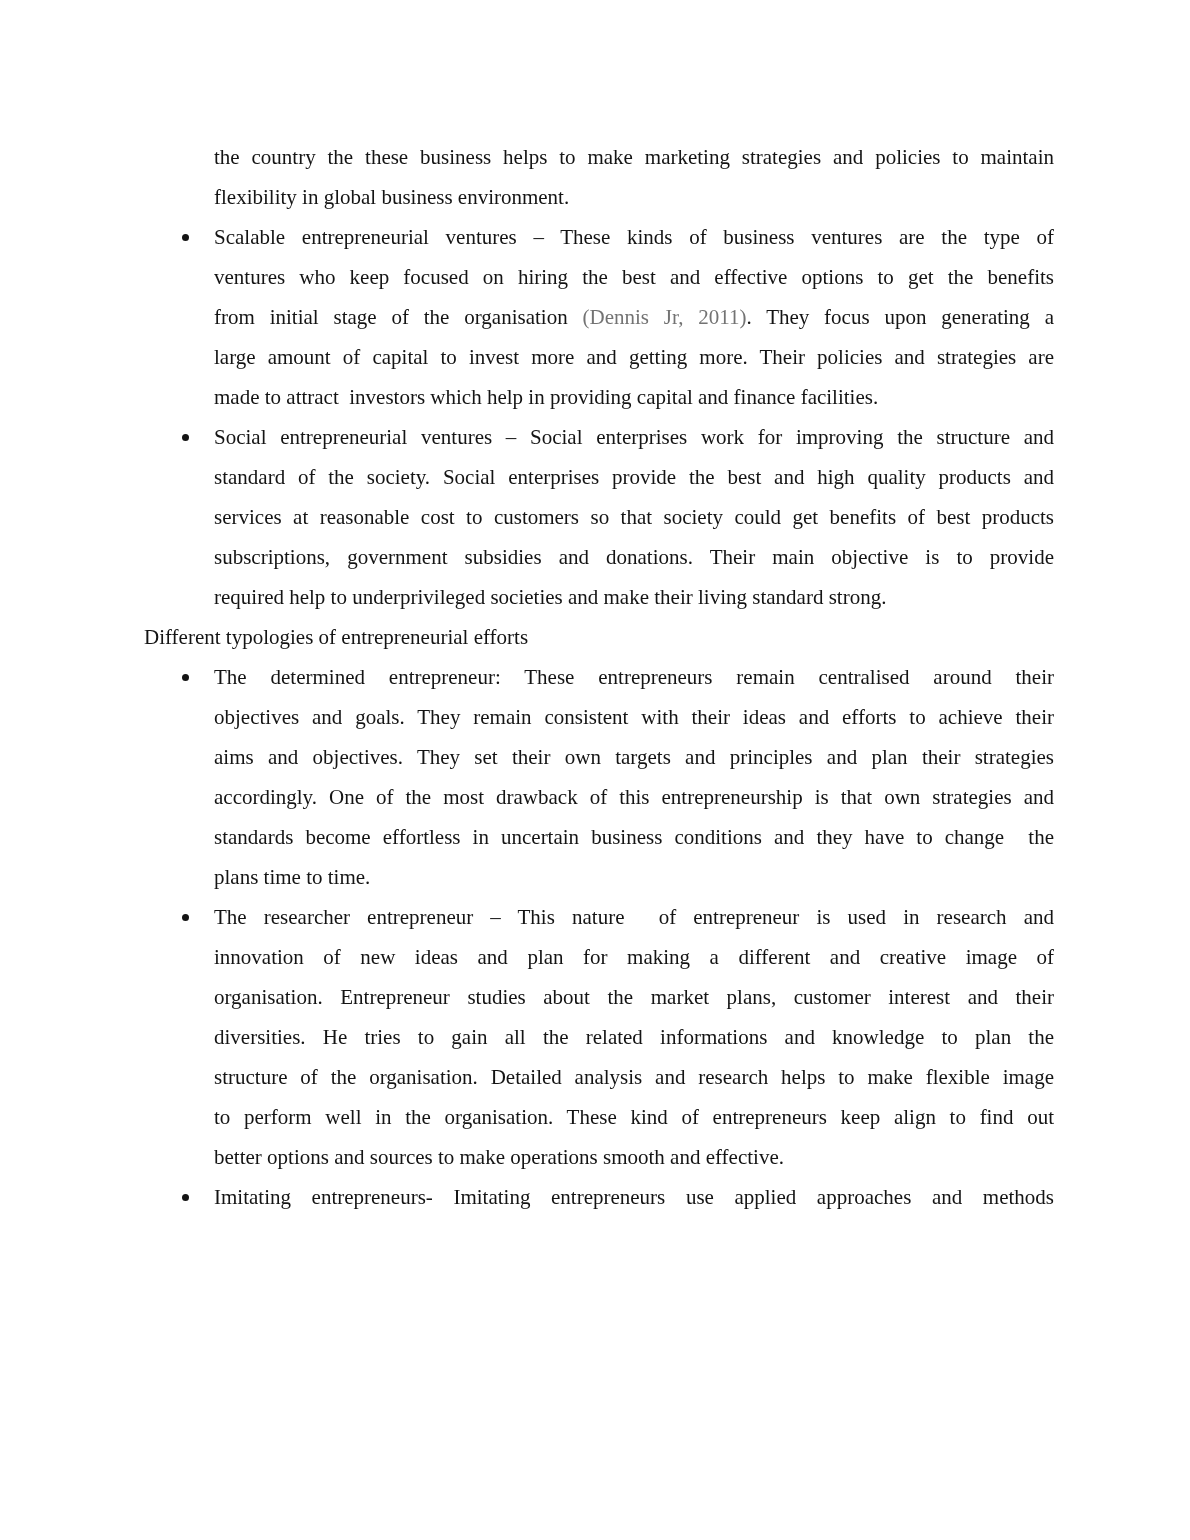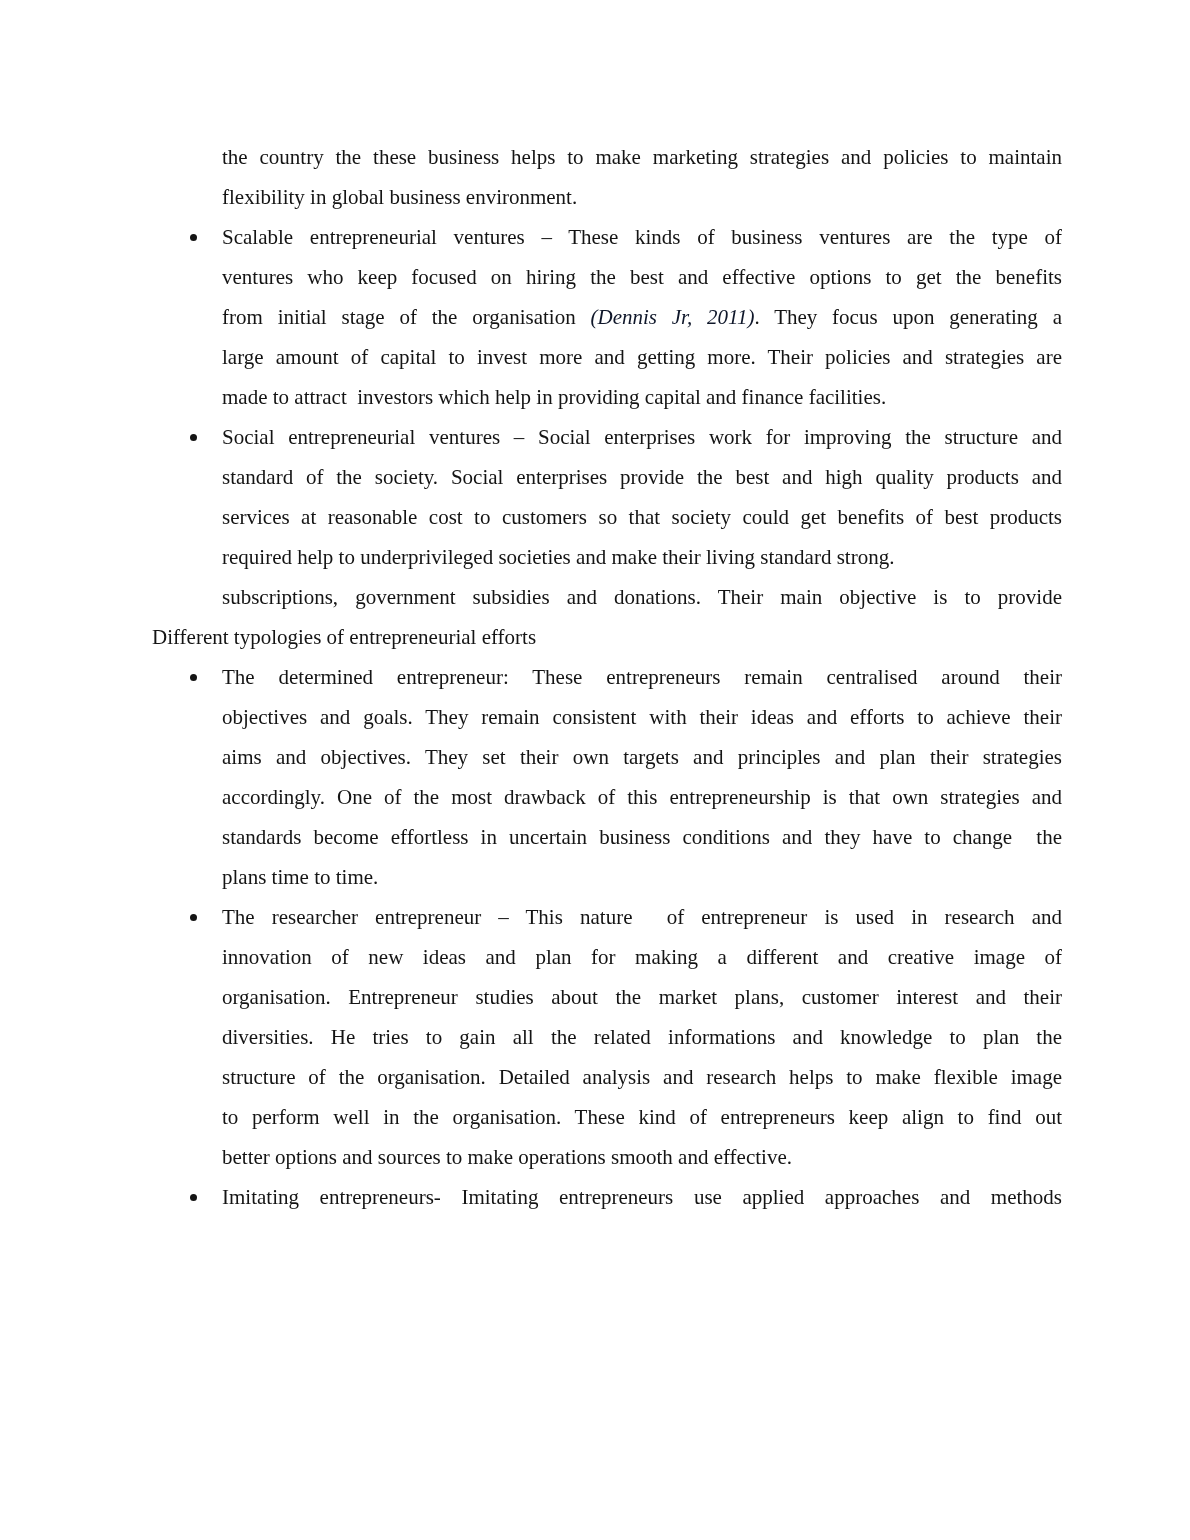--- a/index.html
+++ b/index.html
@@ -9,21 +9,21 @@
     height: 1540px;
     background: #ffffff;
     overflow: hidden;
     font-family: "Liberation Serif", "DejaVu Serif", serif;
     font-size: 21px;
     line-height: 40px;
     color: #141414;
   }
   .content {
     position: absolute;
-    left: 152px;
+    left: 144px;
     top: 137px;
     width: 910px;
   }
   .block { position: relative; }
   .block.indent { margin-left: 70px; width: 840px; }
   .block.heading { width: 910px; }
   .line {
     text-align: justify;
     text-align-last: justify;
     text-justify: inter-word;
@@ -32,21 +32,21 @@
   .line.last { text-align-last: left; }
   .bullet-dot {
     position: absolute;
     left: -32px;
     top: 17px;
     width: 7px;
     height: 7px;
     border-radius: 50%;
     background: #141414;
   }
-  .citation { color: #0f172a; font-style: italic; }
+  .citation { color: #737373; }
 </style>
 </head>
 <body>
 
 <div class="page">
   <div class="content" id="doc-content">
       <div class="block indent">
         <div class="line">the country the these business helps to make marketing strategies and policies to maintain</div>
         <div class="line last">flexibility in global business environment.</div>
       </div>
@@ -56,22 +56,22 @@
         <div class="line">ventures who keep focused on hiring the best and effective options to get the benefits</div>
         <div class="line">from initial stage of the organisation <span class="citation">(Dennis Jr, 2011)</span>. They focus upon generating a</div>
         <div class="line">large amount of capital to invest more and getting more. Their policies and strategies are</div>
         <div class="line last">made to attract&nbsp;  investors which help in providing capital and finance facilities.</div>
       </div>
       <div class="block indent">
         <span class="bullet-dot"></span>
         <div class="line">Social entrepreneurial ventures – Social enterprises work for improving the structure and</div>
         <div class="line">standard of the society. Social enterprises provide the best and high quality products and</div>
         <div class="line">services at reasonable cost to customers so that society could get benefits of best products</div>
+        <div class="line">subscriptions, government subsidies and donations. Their main objective is to provide</div>
         <div class="line last">required help to underprivileged societies and make their living standard strong.</div>
-        <div class="line">subscriptions, government subsidies and donations. Their main objective is to provide</div>
       </div>
       <div class="block heading">
         <div class="line last">Different typologies of entrepreneurial efforts</div>
       </div>
       <div class="block indent">
         <span class="bullet-dot"></span>
         <div class="line">The determined entrepreneur: These entrepreneurs remain centralised around their</div>
         <div class="line">objectives and goals. They remain consistent with their ideas and efforts to achieve their</div>
         <div class="line">aims and objectives. They set their own targets and principles and plan their strategies</div>
         <div class="line">accordingly. One of the most drawback of this entrepreneurship is that own strategies and</div>

